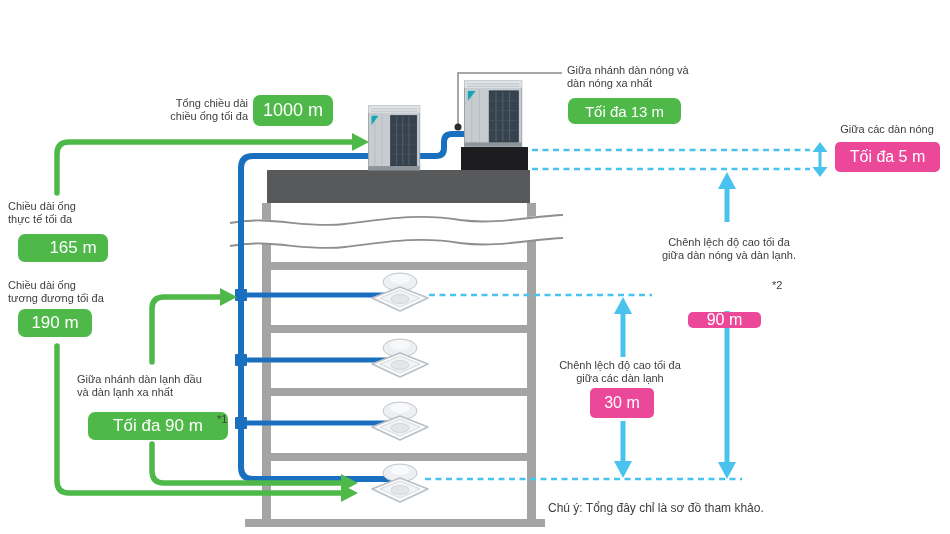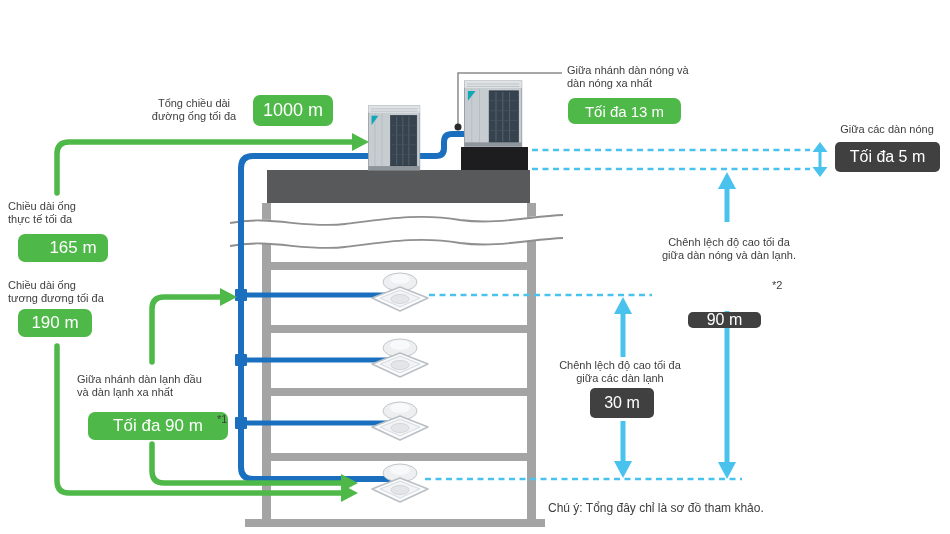--- a/index.html
+++ b/index.html
@@ -3,29 +3,29 @@
 <meta charset="utf-8">
 <style>
   html,body{margin:0;padding:0;background:#ffffff;}
   #stage{
     position:relative;width:950px;height:534px;background:#ffffff;overflow:hidden;
     font-family:"Liberation Sans", sans-serif;color:#3d3d3d;
   }
   #stage svg{position:absolute;left:0;top:0;}
   .lbl{position:absolute;font-size:11px;line-height:13px;color:#3d3d3d;}
   .lbl span{display:block;}
-  .lbl.right{text-align:center;}
+  .lbl.right{text-align:right;}
   .lbl.center{text-align:center;}
   .badge{
     position:absolute;color:#ffffff;text-align:center;
     display:flex;align-items:center;justify-content:center;
     border-radius:7px;white-space:nowrap;
   }
   .badge.green{background:#4eb848;}
-  .badge.cyan{background:#404040;border-radius:5px;}
+  .badge.cyan{background:#ec4899;border-radius:5px;}
   .fn{position:absolute;font-size:11px;color:#3d3d3d;}
   .note{position:absolute;font-size:12px;color:#3d3d3d;white-space:nowrap;}
 </style>
 </head>
 <body>
 
 <div id="stage">
 
   <svg width="950" height="534" viewBox="0 0 950 534">
     <defs>
@@ -137,21 +137,21 @@
         <polygon points="623,297 614,314 632,314"></polygon>
         <rect x="620.5" y="312" width="5" height="45"></rect>
         <rect x="620.5" y="421" width="5" height="40"></rect>
         <polygon points="623,478 614,461 632,461"></polygon>
       </g>
     </g>
   </svg>
 
   <div class="lbl right" style="left:140px;top:97px;width:108px;">
     <span>Tổng chiều dài</span>
-    <span>đường ống tối đa</span>
+    <span>chiều ống tối đa</span>
   </div>
   <div class="badge green" style="left:253px;top:95px;width:80px;height:31px;font-size:18px;">1000 m</div>
 
   <div class="lbl" style="left:8px;top:200px;width:100px;">
     <span>Chiều dài ống</span>
     <span>thực tế tối đa</span>
   </div>
   <div class="badge green" style="left:18px;top:234px;width:70px;height:28px;font-size:17px;padding-left:20px;">165 m</div>
 
   <div class="lbl" style="left:8px;top:279px;width:110px;">

